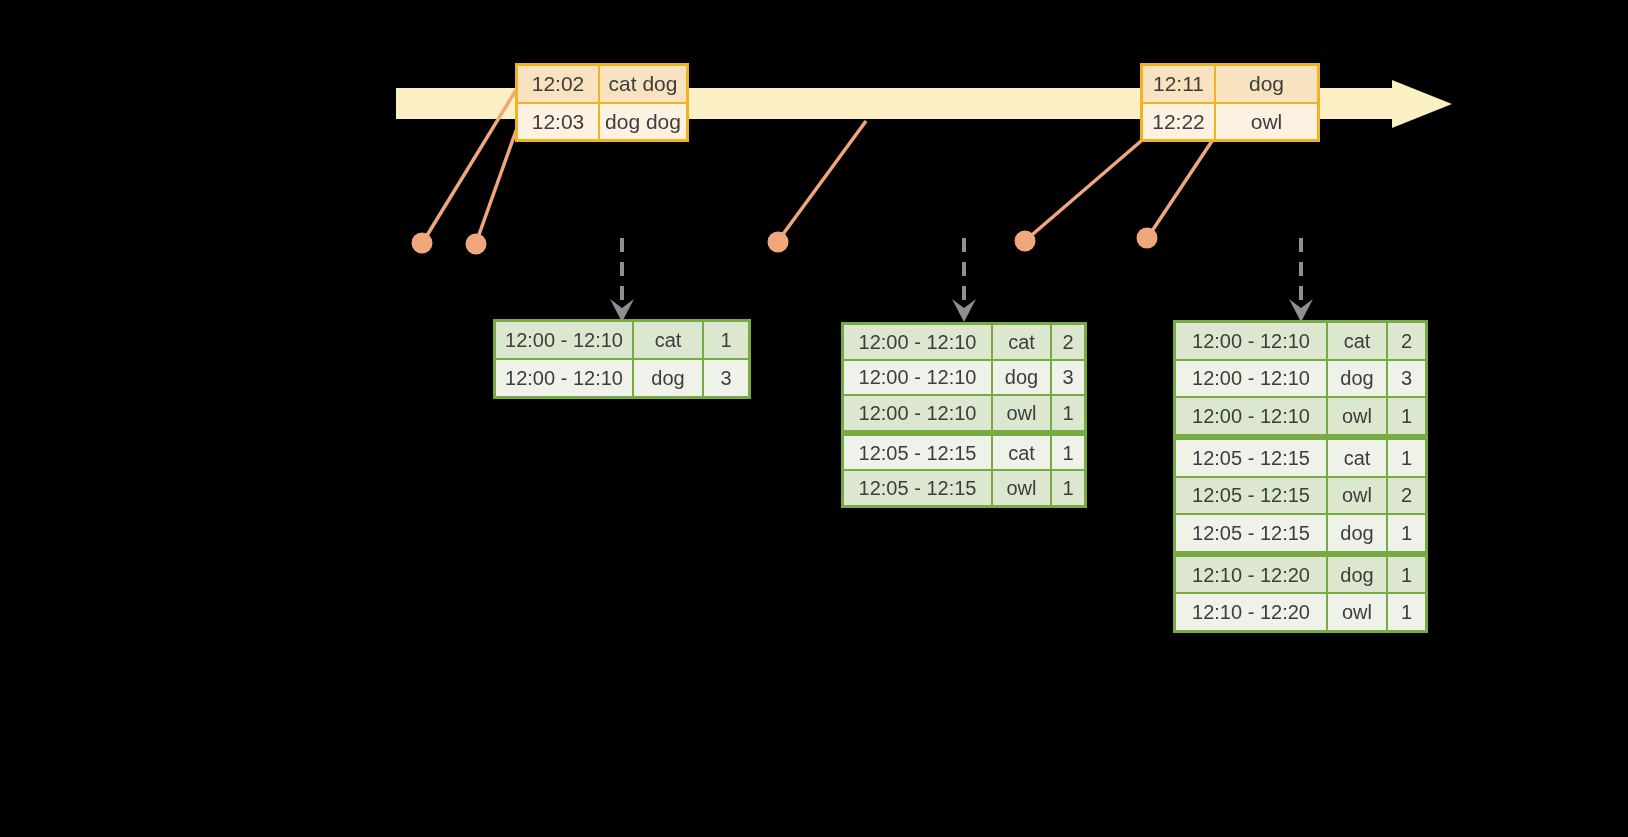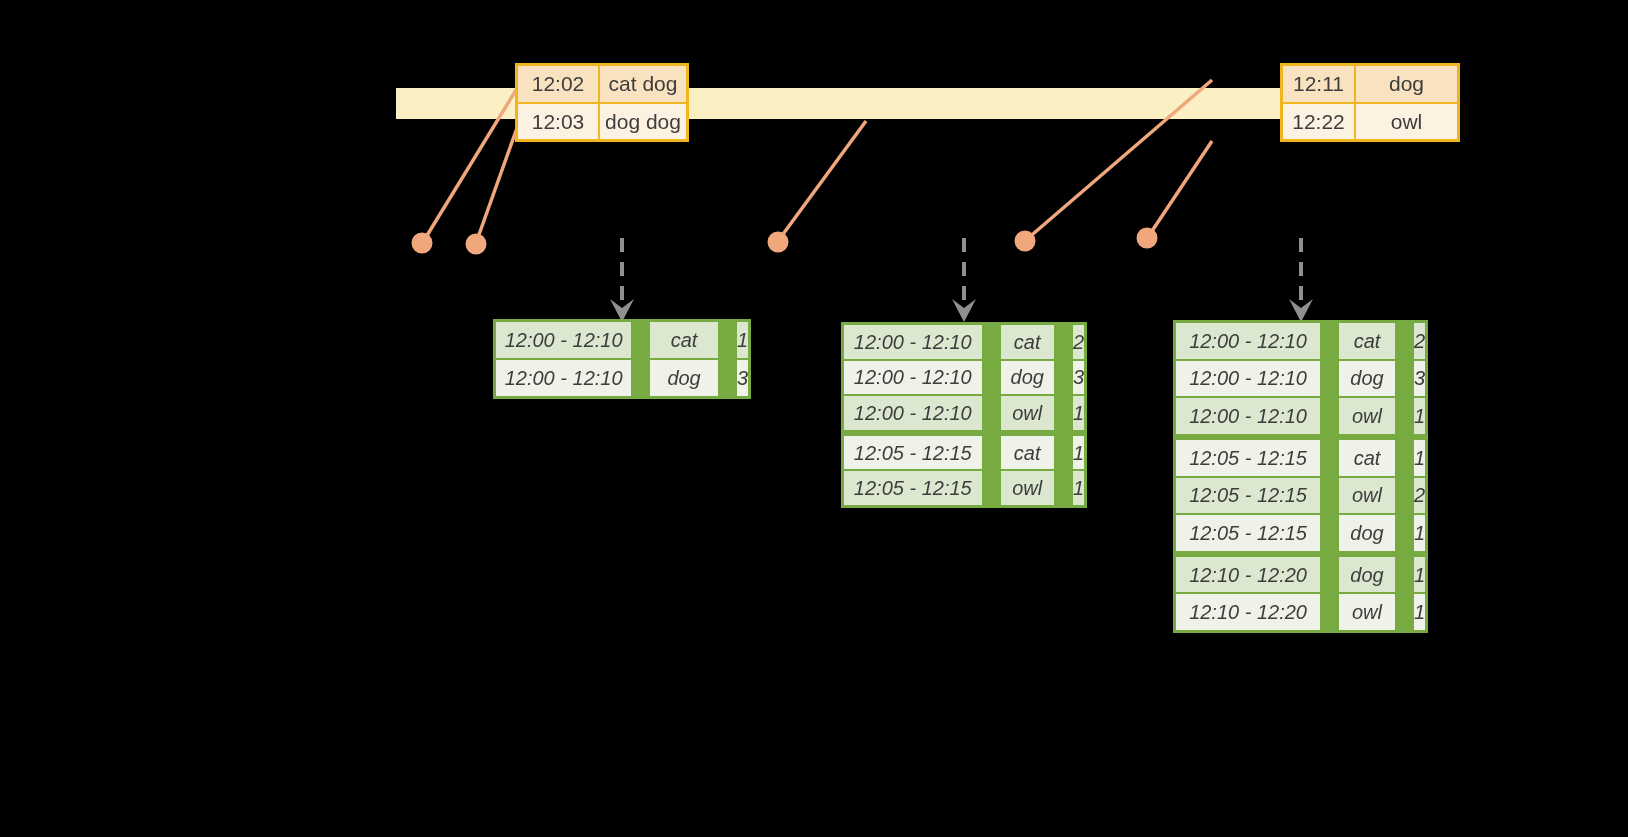--- a/index.html
+++ b/index.html
@@ -20,29 +20,29 @@
   
   .etable{position:absolute;z-index:3;background:var(--gold-border,#f0b41e);
           border:3px solid var(--gold-border,#f0b41e);display:flex;flex-direction:column;}
   .erow{display:flex;flex:1;gap:2px;margin-top:2px;}
   .erow:first-child{margin-top:0;}
   .cell{display:flex;align-items:center;justify-content:center;font-size:21px;line-height:1;}
   .erow.dark  .cell{background:var(--event-row-dark,#f9e2c0);}
   .erow.light .cell{background:var(--event-row-light,#fdf2e1);}
   #et1{left:515px;top:63px;width:174px;height:79px;}
   #et2{left:867px;top:84px;width:203px;height:39px;}
-  #et3{left:1280px;top:63px;width:180px;height:79px;}
+  #et3{left:1140px;top:63px;width:180px;height:79px;}
   #et1 .ct{width:80px;} #et1 .cwords{flex:1;}
   #et2 .ct{width:82px;} #et2 .cwords{flex:1;}
   #et3 .ct{width:71px;} #et3 .cwords{flex:1;}
 
   
   .gtable{position:absolute;z-index:3;background:var(--green-border,#77aa41);
           border:3px solid var(--green-border,#77aa41);display:flex;flex-direction:column;}
-  .grow{display:flex;flex:1;gap:19px;margin-top:2px;font-style:italic;}
+  .grow{display:flex;flex:1;gap:2px;margin-top:2px;}
   .grow:first-child{margin-top:0;}
   .grow.gsep{margin-top:6px;}
   .gtable .cell{font-size:20px;}
   .grow.dark  .cell{background:var(--result-row-dark,#dce7cf);}
   .grow.light .cell{background:var(--result-row-light,#eef2e8);}
   #gt1{left:493px;top:319px;width:258px;height:80px;}
   #gt2{left:841px;top:322px;width:246px;height:186px;}
   #gt3{left:1173px;top:320px;width:255px;height:313px;}
   #gt1 .cw{width:136px;} #gt1 .ca{width:68px;} #gt1 .cc{flex:1;}
   #gt2 .cw{width:147px;} #gt2 .ca{width:57px;} #gt2 .cc{flex:1;}

